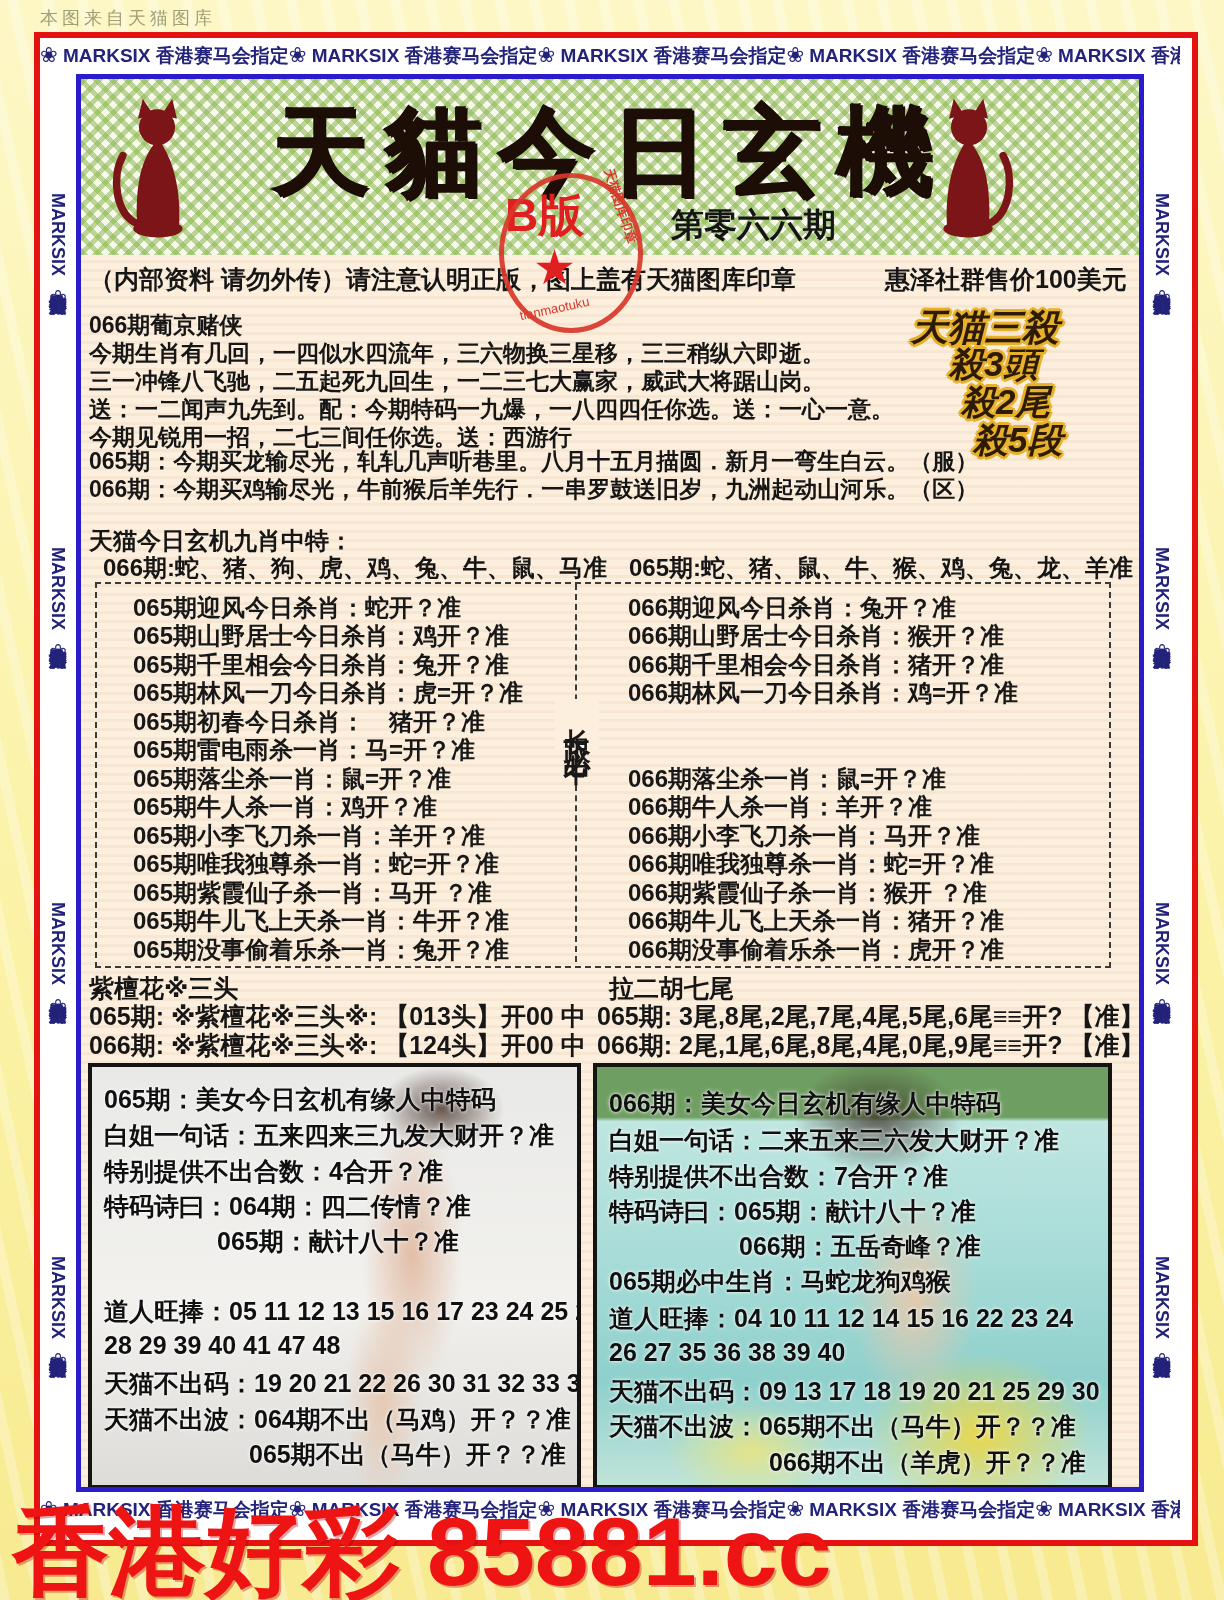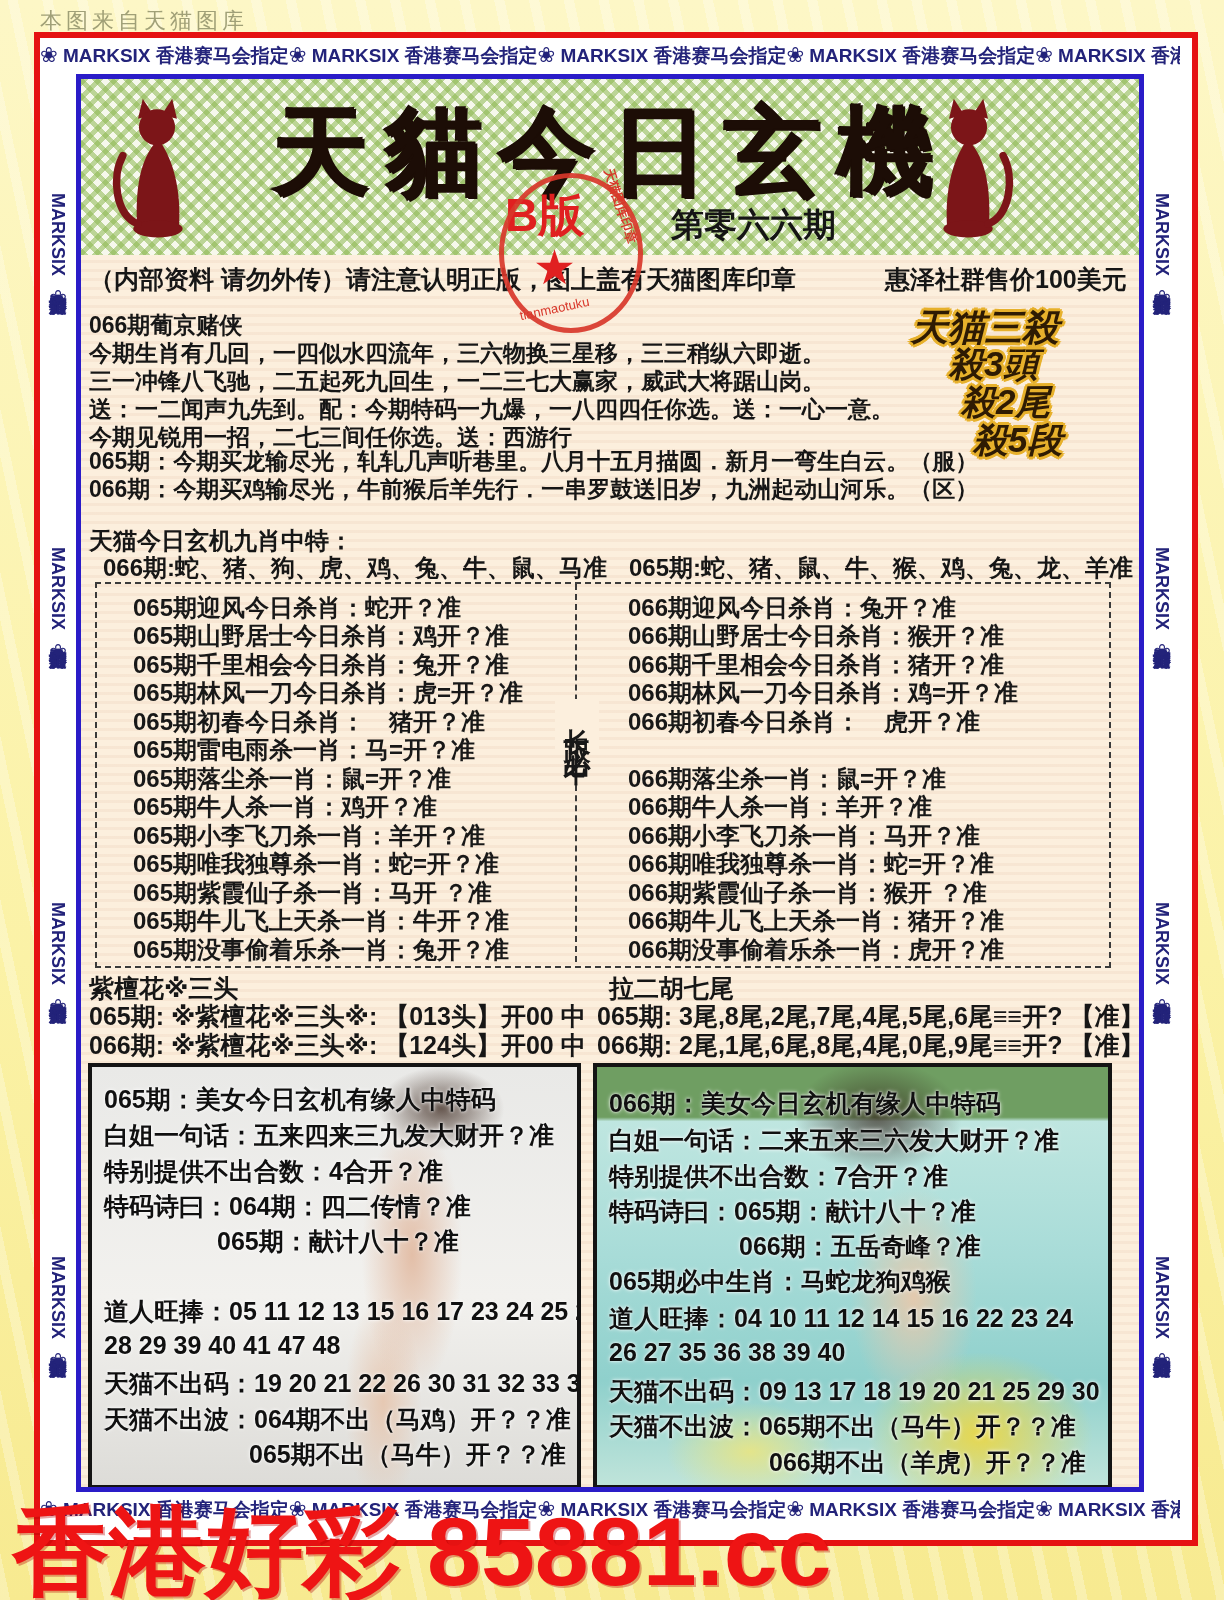--- a/index.html
+++ b/index.html
@@ -59,21 +59,21 @@
        radial-gradient(70px 190px at 66% 45%, rgba(225,185,160,.9), rgba(225,185,160,0) 72%),
        radial-gradient(55px 150px at 60% 80%, rgba(230,195,170,.85), rgba(230,195,170,0) 70%),
        linear-gradient(180deg,#e9e9e7 0%,#f2f1ee 55%,#dddcd8 100%);}
   .pboxR{left:512px;top:984px;width:511px;height:418px;
      background:
        radial-gradient(120px 80px at 55% 12%, rgba(50,35,25,.7), rgba(50,35,25,0) 70%),
        radial-gradient(90px 160px at 62% 55%, rgba(235,200,170,.9), rgba(235,200,170,0) 70%),
        radial-gradient(150px 110px at 75% 88%, rgba(235,215,70,.95), rgba(235,215,70,0) 75%),
        radial-gradient(120px 70px at 30% 92%, rgba(240,230,120,.8), rgba(240,230,120,0) 70%),
        linear-gradient(180deg,#6f9e62 0%,#6f9e62 12%,#bfe6e0 13%,#a8dcd8 45%,#8fd0cc 75%,#bfe4da 100%);}
-  .wm-top{left:40px;top:6px;font-size:22px;color:rgba(150,150,110,.9);letter-spacing:4px;z-index:9;text-align:center;}
+  .wm-top{left:40px;top:6px;font-size:18px;color:rgba(150,150,110,.9);letter-spacing:4px;z-index:9;text-align:center;}
   .wm-bottom{left:12px;top:1488px;font-size:97px;font-weight:900;color:#ee1414;z-index:50;
              letter-spacing:0px;white-space:nowrap;text-shadow:2px 2px 0 rgba(180,0,0,.35);}
   .cat{z-index:5;}
 </style>
 </head>
 <body>
 
 <div class="abs wm-top">本图来自天猫图库</div>
 
 <div class="abs frame">
@@ -171,21 +171,20 @@
     <div class="abs killline" style="left:52px;top:741px;">065期小李飞刀杀一肖：羊开？准</div>
     <div class="abs killline" style="left:52px;top:769px;">065期唯我独尊杀一肖：蛇=开？准</div>
     <div class="abs killline" style="left:52px;top:798px;">065期紫霞仙子杀一肖：马开 ？准</div>
     <div class="abs killline" style="left:52px;top:826px;">065期牛儿飞上天杀一肖：牛开？准</div>
     <div class="abs killline" style="left:52px;top:855px;">065期没事偷着乐杀一肖：兔开？准</div>
 
     <div class="abs killline" style="left:547px;top:513px;">066期迎风今日杀肖：兔开？准</div>
     <div class="abs killline" style="left:547px;top:541px;">066期山野居士今日杀肖：猴开？准</div>
     <div class="abs killline" style="left:547px;top:570px;">066期千里相会今日杀肖：猪开？准</div>
     <div class="abs killline" style="left:547px;top:598px;">066期林风一刀今日杀肖：鸡=开？准</div>
-    <div class="abs killline" style="left:547px;top:627px;">066期初春今日杀肖：　虎开？准</div>
     <div class="abs killline" style="left:547px;top:684px;">066期落尘杀一肖：鼠=开？准</div>
     <div class="abs killline" style="left:547px;top:712px;">066期牛人杀一肖：羊开？准</div>
     <div class="abs killline" style="left:547px;top:741px;">066期小李飞刀杀一肖：马开？准</div>
     <div class="abs killline" style="left:547px;top:769px;">066期唯我独尊杀一肖：蛇=开？准</div>
     <div class="abs killline" style="left:547px;top:798px;">066期紫霞仙子杀一肖：猴开 ？准</div>
     <div class="abs killline" style="left:547px;top:826px;">066期牛儿飞上天杀一肖：猪开？准</div>
     <div class="abs killline" style="left:547px;top:855px;">066期没事偷着乐杀一肖：虎开？准</div>
 
     <div class="abs sec" style="left:8px;top:893px;">紫檀花※三头</div>
     <div class="abs sec" style="left:8px;top:921px;">065期:  ※紫檀花※三头※:  【013头】开00 中</div>

